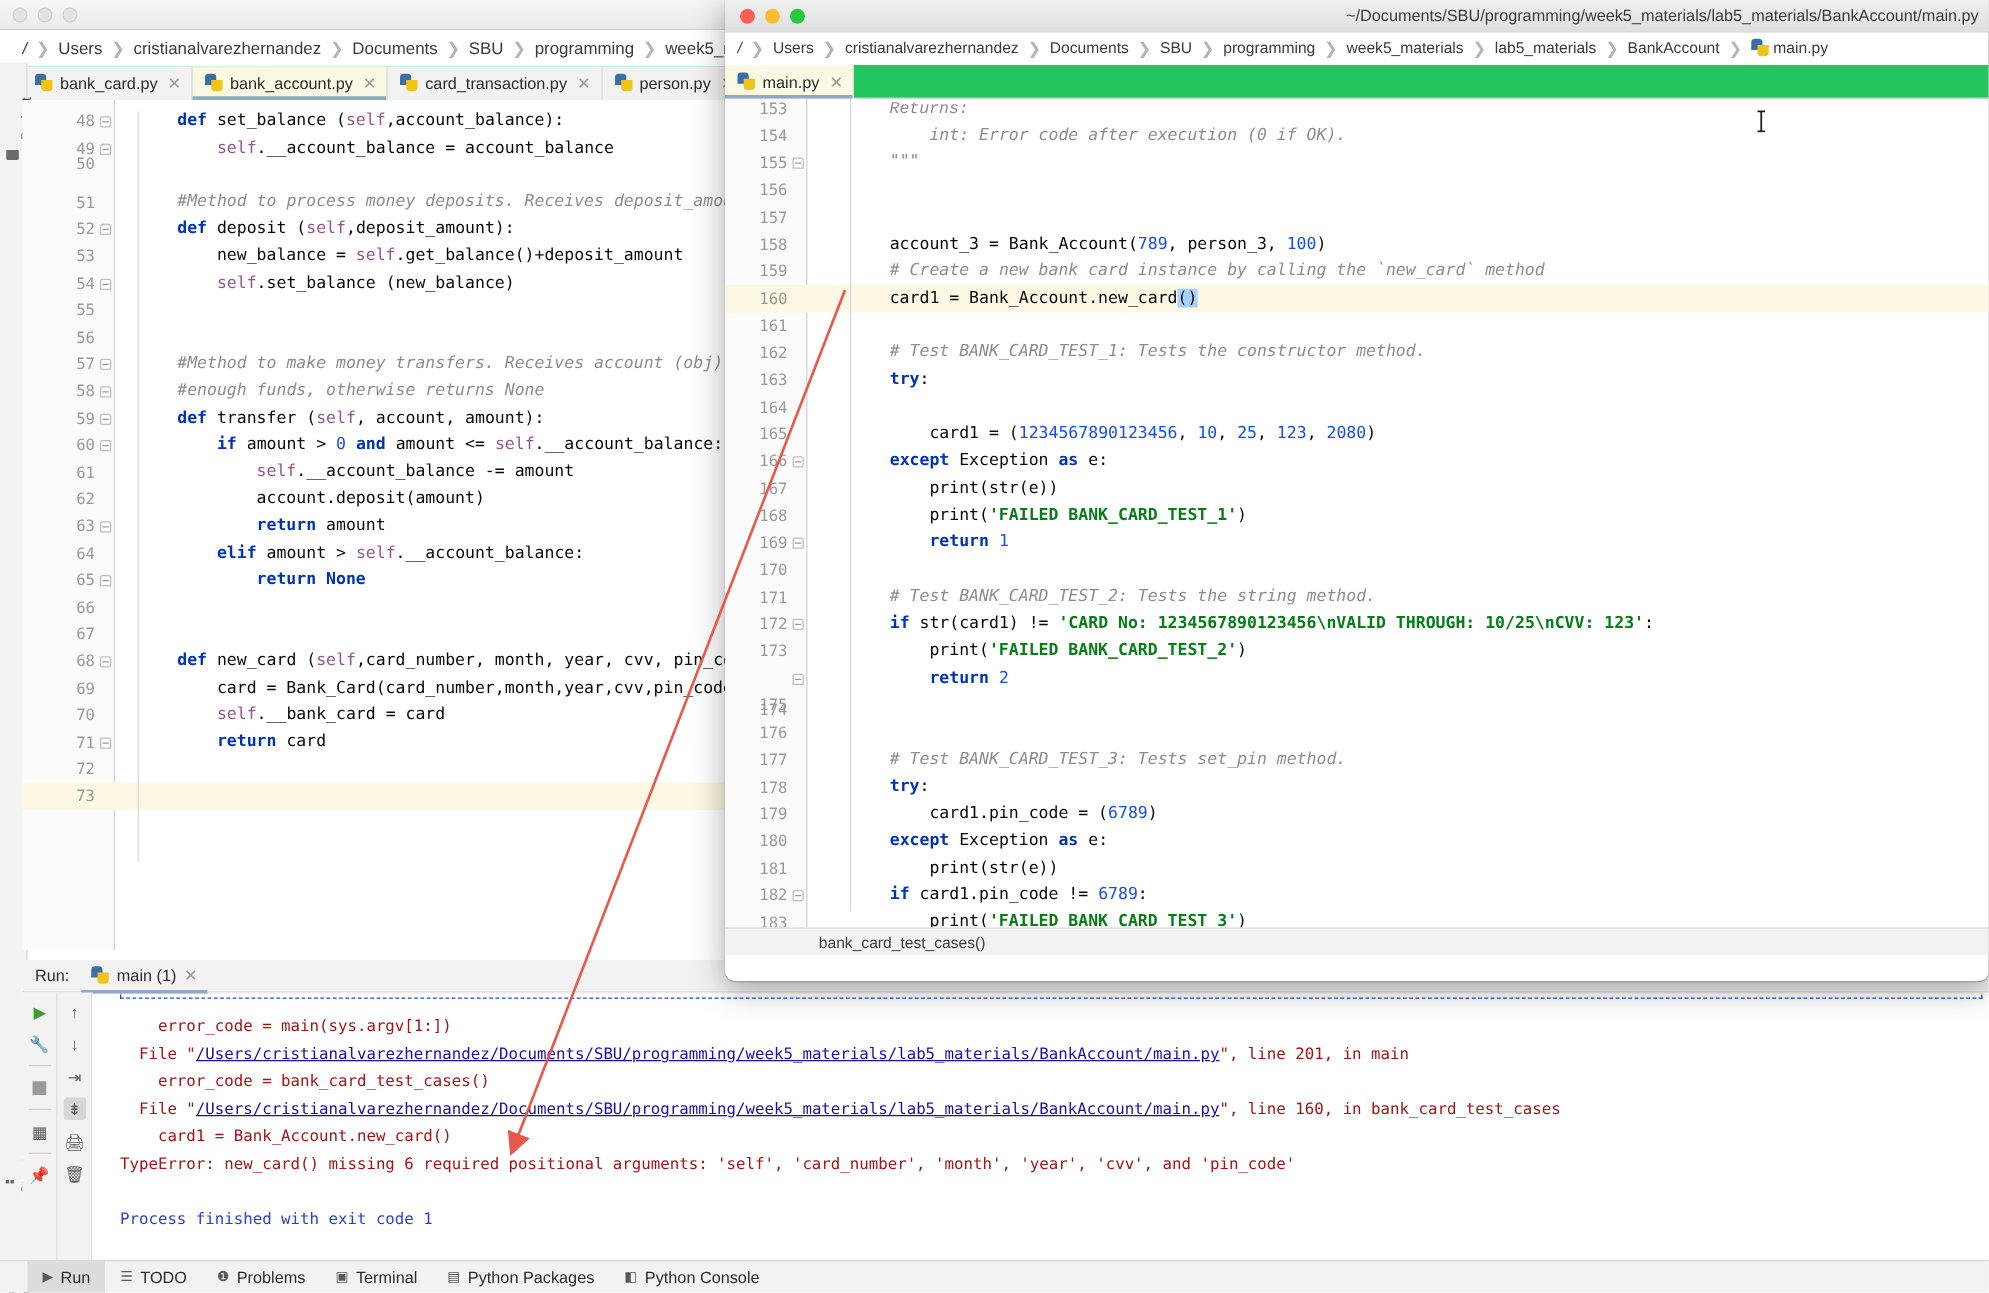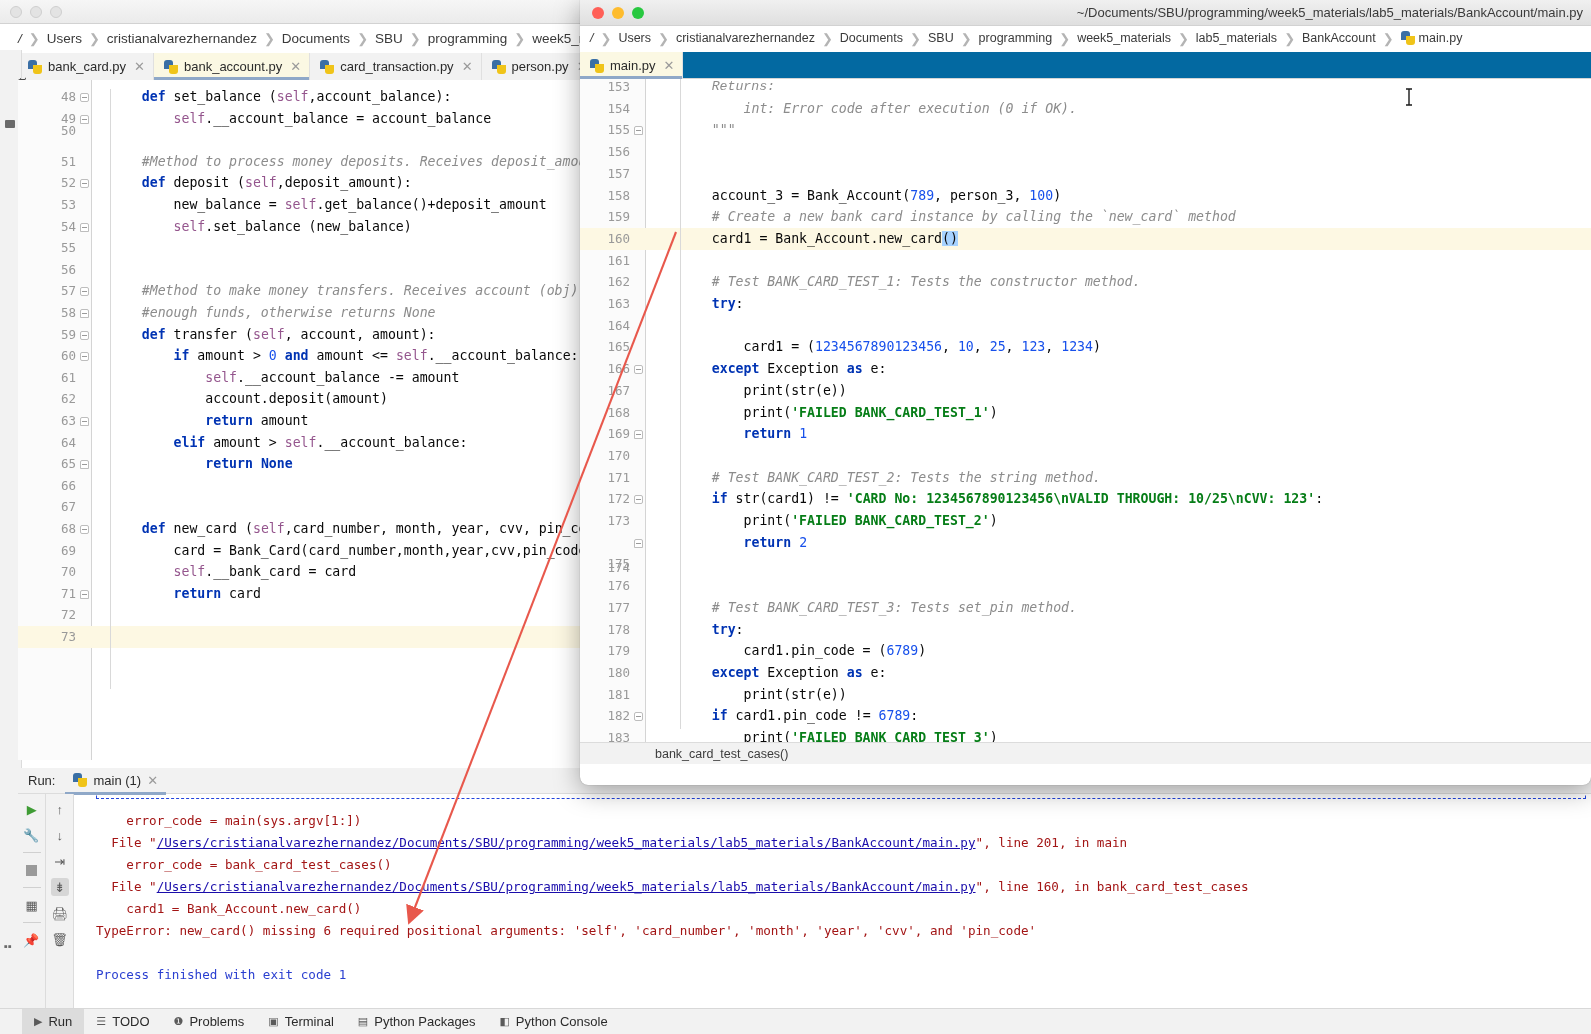--- a/index.html
+++ b/index.html
@@ -25,22 +25,22 @@
   .breadcrumb{
     position:absolute; left:0; height:24px; display:flex; align-items:center;
     font-size:13.5px; color:#3c3c3c; white-space:nowrap;
   }
   .bc-sep{ color:#b4b4b4; margin:0 7px; font-size:13px; }
   .bc-item{ color:#3a3a3a; }
   .bc-root{ color:#3a3a3a; font-style:italic; }
 
   
   .tabstrip{
-    position:absolute; left:0; height:27px; display:flex; align-items:flex-start;
-    background:#0369a1; border-bottom:1px solid #d5d5d5;
+    position:absolute; left:0; height:27px; display:flex; align-items:center;
+    background:#22c55e; border-bottom:1px solid #d5d5d5;
   }
   .etab{
     height:27px; display:flex; align-items:center; gap:6px;
     padding:0 8px 0 10px; font-size:13px; color:#2b2b2b;
     background:#f2f2f2; border-right:1px solid #e0e0e0; position:relative;
   }
   .etab.sel{ background:#fbf8e3; }
   .etab.sel:after{
     content:""; position:absolute; left:0; right:0; bottom:0; height:3px; background:#8fa8c8;
   }
@@ -495,21 +495,21 @@
         <div class="codeline" style="left: 100px; top: 151.9px;">    card1 = Bank_Account.new_card<span class="caretsel" style="background: rgb(166, 210, 255);">()</span></div>
         <div class="lnum" style="top: 173.6px; width: 50px; left: 0px;">161</div>
         <div class="codeline" style="left: 100px; top: 173.6px;"></div>
         <div class="lnum" style="top: 195.3px; width: 50px; left: 0px;">162</div>
         <div class="codeline" style="left: 100px; top: 195.3px;">    <span class="com"># Test BANK_CARD_TEST_1: Tests the constructor method.</span></div>
         <div class="lnum" style="top: 217px; width: 50px; left: 0px;">163</div>
         <div class="codeline" style="left: 100px; top: 217px;">    <span class="kw">try</span>:</div>
         <div class="lnum" style="top: 238.7px; width: 50px; left: 0px;">164</div>
         <div class="codeline" style="left: 100px; top: 238.7px;"></div>
         <div class="lnum" style="top: 260.4px; width: 50px; left: 0px;">165</div>
-        <div class="codeline" style="left: 100px; top: 260.4px;">        card1 = (<span class="num">1234567890123456</span>, <span class="num">10</span>, <span class="num">25</span>, <span class="num">123</span>, <span class="num">1234</span>)</div>
+        <div class="codeline" style="left: 100px; top: 260.4px;">        card1 = (<span class="num">1234567890123456</span>, <span class="num">10</span>, <span class="num">25</span>, <span class="num">123</span>, <span class="num">2080</span>)</div>
         <div class="lnum" style="top: 282.1px; width: 50px; left: 0px;">166</div>
         <div class="foldmark" style="left: 54px; top: 286.1px; border-radius: 2px;">
           <span style="position:absolute;left:1px;top:3px;width:5px;height:1px;background:#9a9a9a;"></span>
         </div>
         <div class="codeline" style="left: 100px; top: 282.1px;">    <span class="kw">except</span> Exception <span class="kw">as</span> e:</div>
         <div class="lnum" style="top: 303.8px; width: 50px; left: 0px;">167</div>
         <div class="codeline" style="left: 100px; top: 303.8px;">        print(str(e))</div>
         <div class="lnum" style="top: 325.5px; width: 50px; left: 0px;">168</div>
         <div class="codeline" style="left: 100px; top: 325.5px;">        print(<span class="str">'FAILED BANK_CARD_TEST_1'</span>)</div>
         <div class="lnum" style="top: 347.2px; width: 50px; left: 0px;">169</div>

